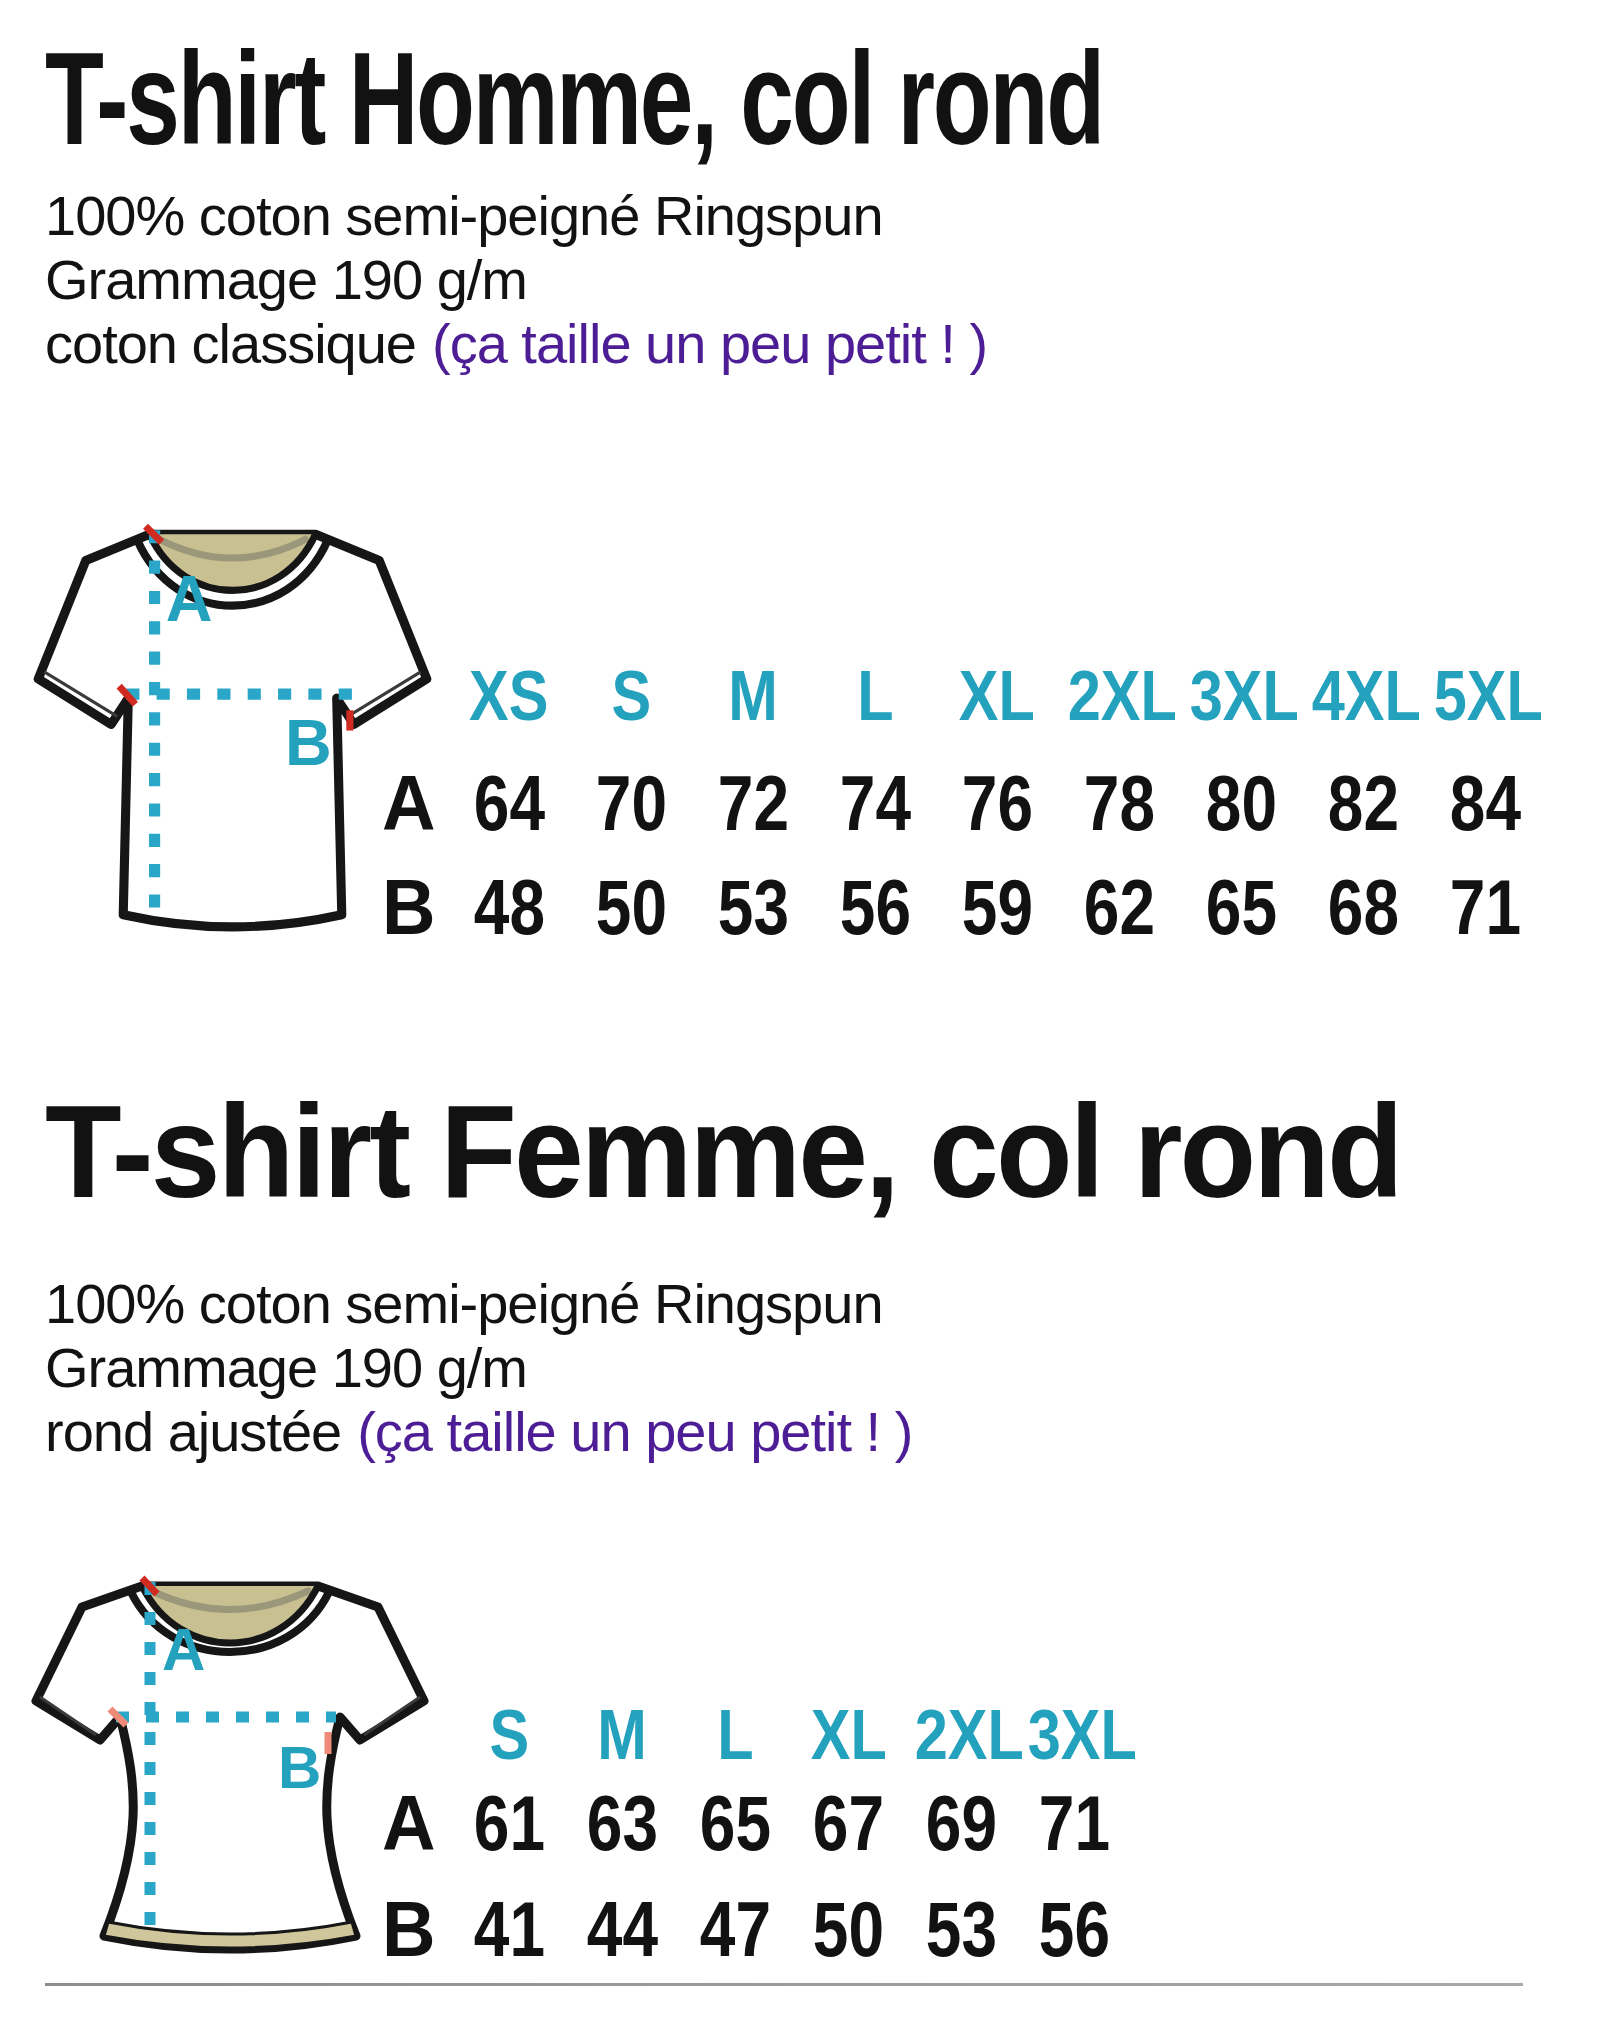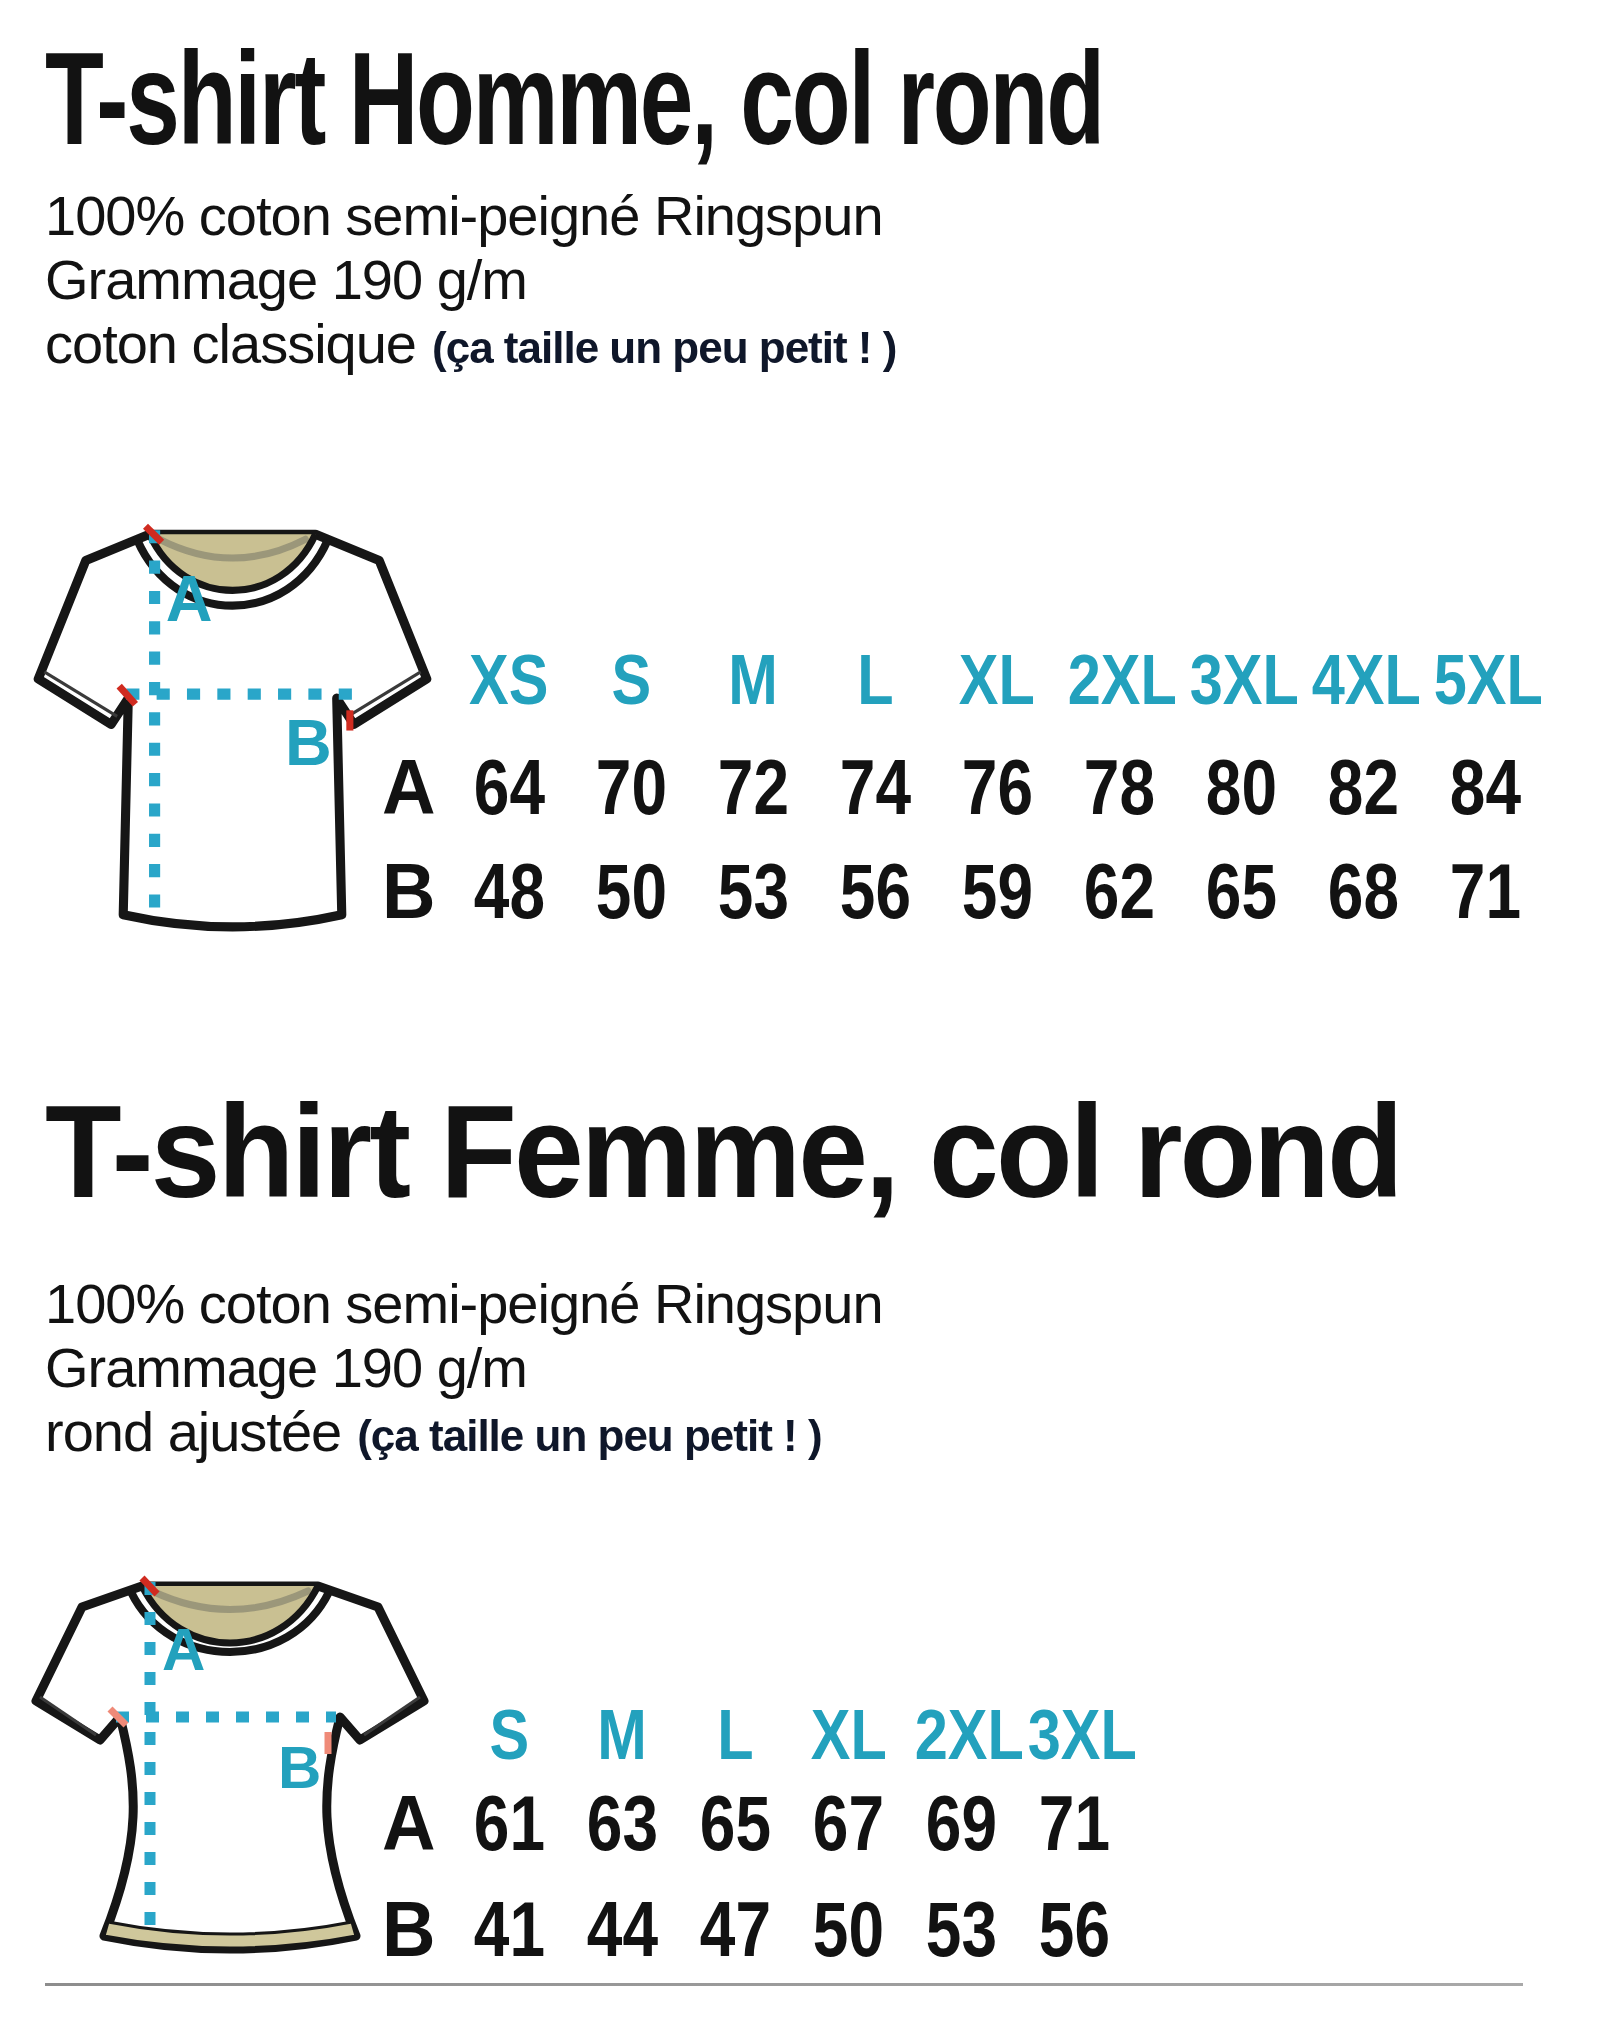--- a/index.html
+++ b/index.html
@@ -12,21 +12,21 @@
   
   .title{
     display:inline-block;white-space:nowrap;
     font-weight:700;font-size:132px;line-height:1.02;letter-spacing:-3px;
     transform-origin:left top;color:#121212;
   }
   .t-homme{transform:scaleX(.73);}
   .t-femme{transform:scaleX(.95);}
   
   .desc{font-size:56px;line-height:64px;letter-spacing:-1px;white-space:nowrap;color:#121212;}
-  .fit-note{color:#0f172a;font-weight:700;font-size:44px;margin-left:16px;}
+  .fit-note{color:#4c1d95;font-weight:400;font-size:56px;margin-left:16px;}
   
   .trow{display:grid;align-items:end;}
   .homme-cols{grid-template-columns:70px repeat(9,122px);}
   .femme-cols{grid-template-columns:75px repeat(6,113px);}
   .cell{text-align:center;font-weight:700;}
   .hdr .cell{color:#23a1bd;font-size:70px;line-height:1;}
   .vals .cell{color:#121212;font-size:78px;line-height:1;}
   .rowlab{color:#23a1bd;font-size:86px;line-height:.88;text-align:left;padding-left:4px;}
   .rowlab .cond{transform:scaleX(.95);transform-origin:left center;}
   .cond{display:inline-block;white-space:nowrap;transform:scaleX(.82);transform-origin:center;}
@@ -70,21 +70,21 @@
     <path class="dash" d="M123,18 L123,400"></path>
     <path class="dash" d="M95,180 L318,180"></path>
     <path class="mark-red" d="M114,14 L130,30"></path>
     <path class="mark-red" d="M88,172 L104,190"></path>
     <path class="mark-red" d="M316,196 L316,216"></path>
     <text class="svglabel" x="134" y="108" font-size="64">A</text>
     <text class="svglabel" x="252" y="250" font-size="64">B</text>
   </svg>
 </div>
 
-<div class="abs" style="left:378px;top:645px;">
+<div class="abs" style="left:378px;top:661px;">
   <div class="trow hdr homme-cols">
     <div class="cell rowlab"></div>
     <div class="cell"><span class="cond ch">XS</span></div>
     <div class="cell"><span class="cond ch">S</span></div>
     <div class="cell"><span class="cond ch">M</span></div>
     <div class="cell"><span class="cond ch">L</span></div>
     <div class="cell"><span class="cond ch">XL</span></div>
     <div class="cell"><span class="cond ch">2XL</span></div>
     <div class="cell"><span class="cond ch">3XL</span></div>
     <div class="cell"><span class="cond ch">4XL</span></div>

